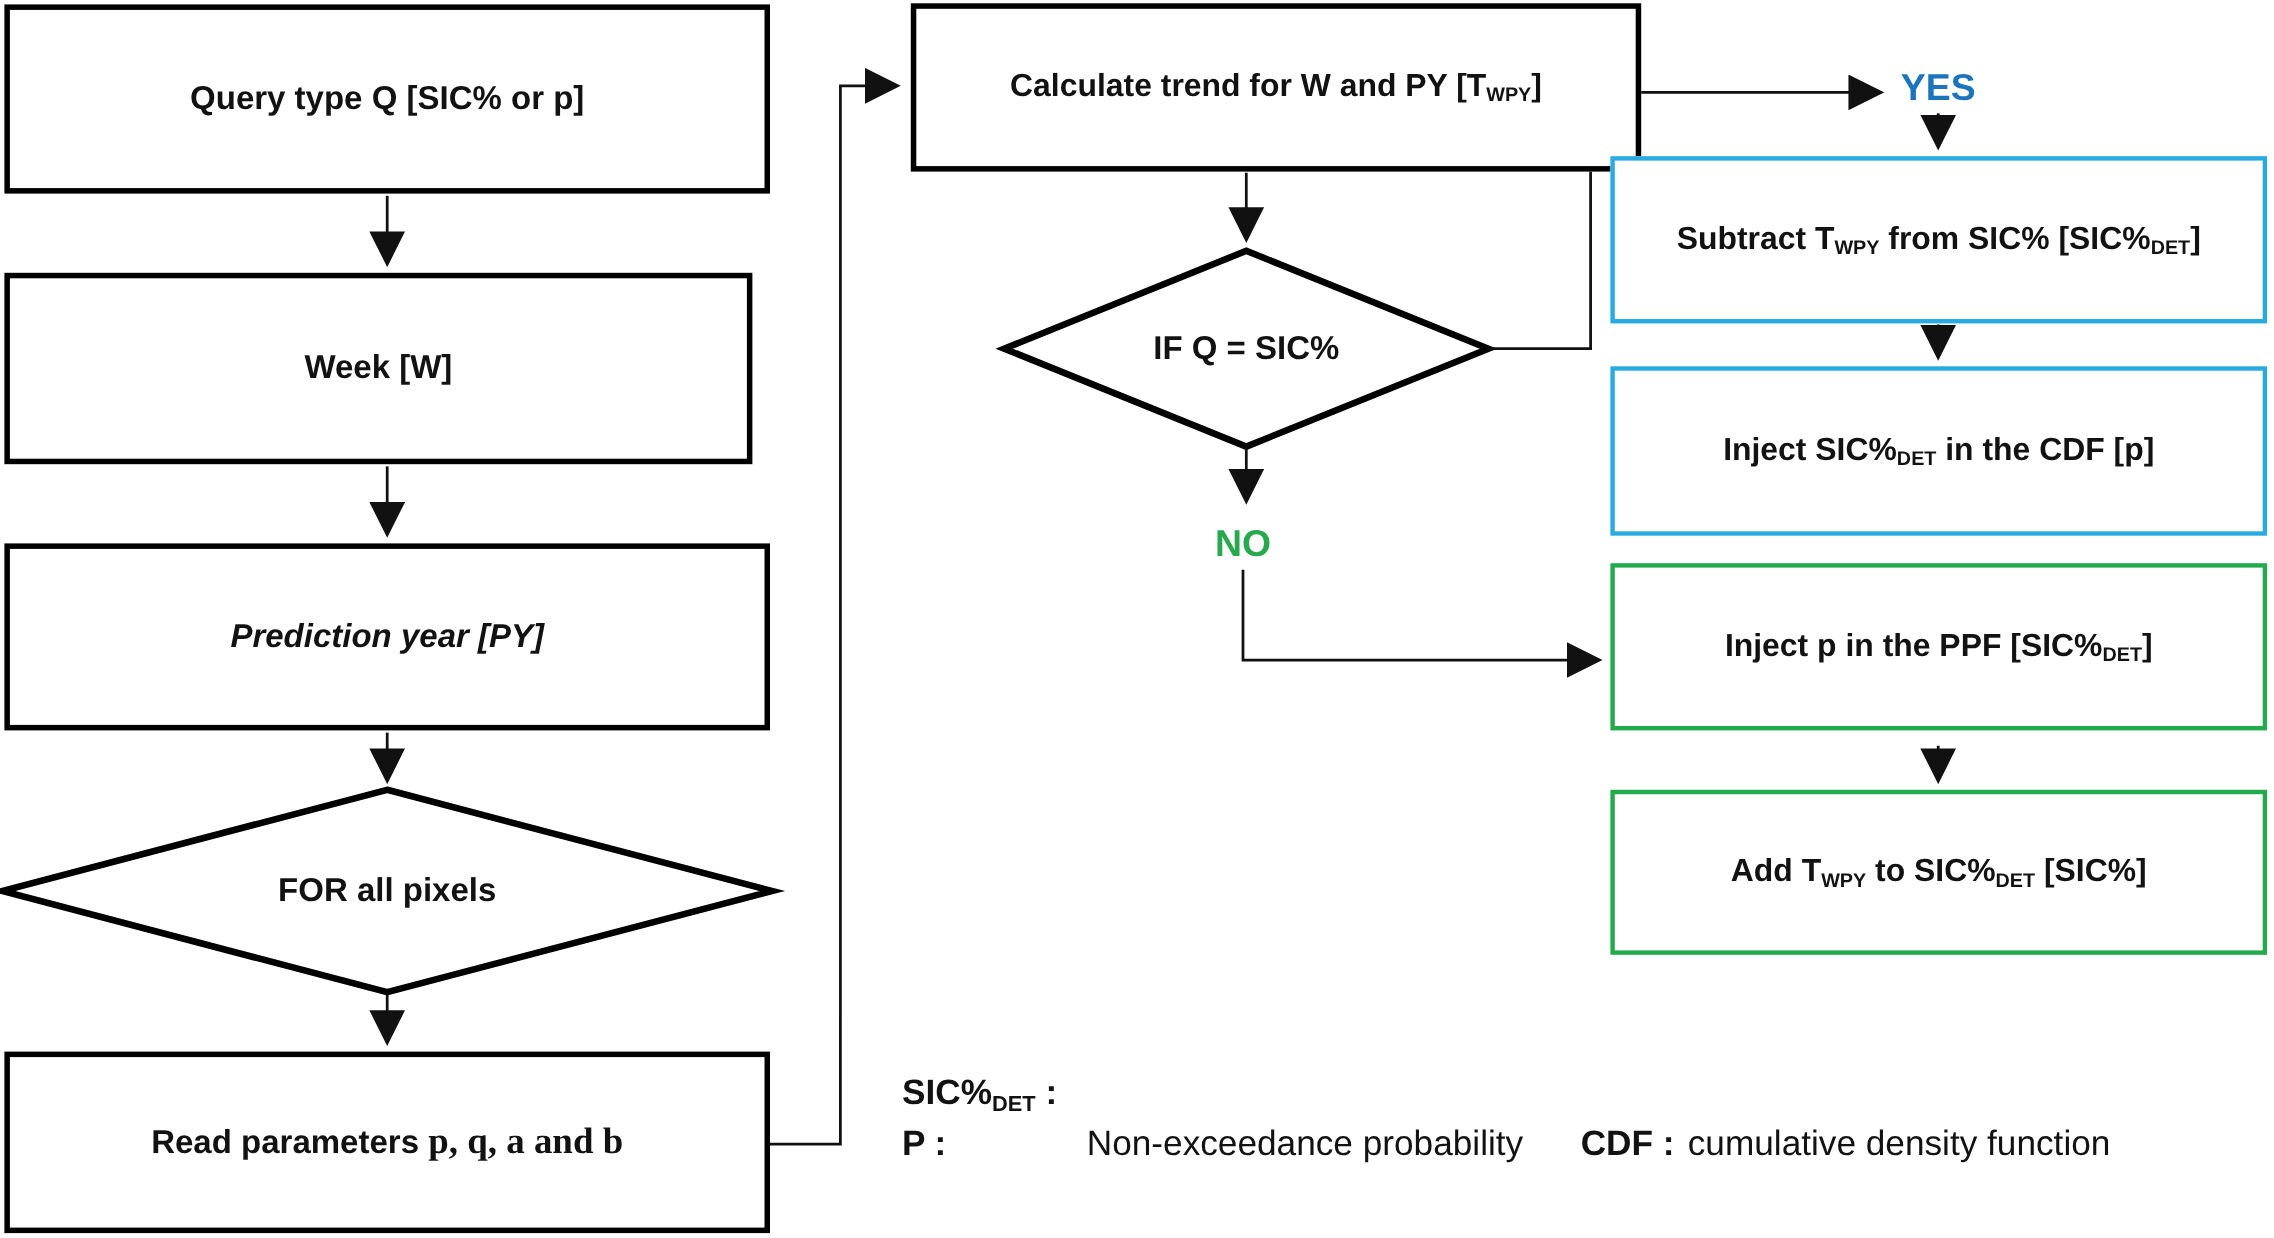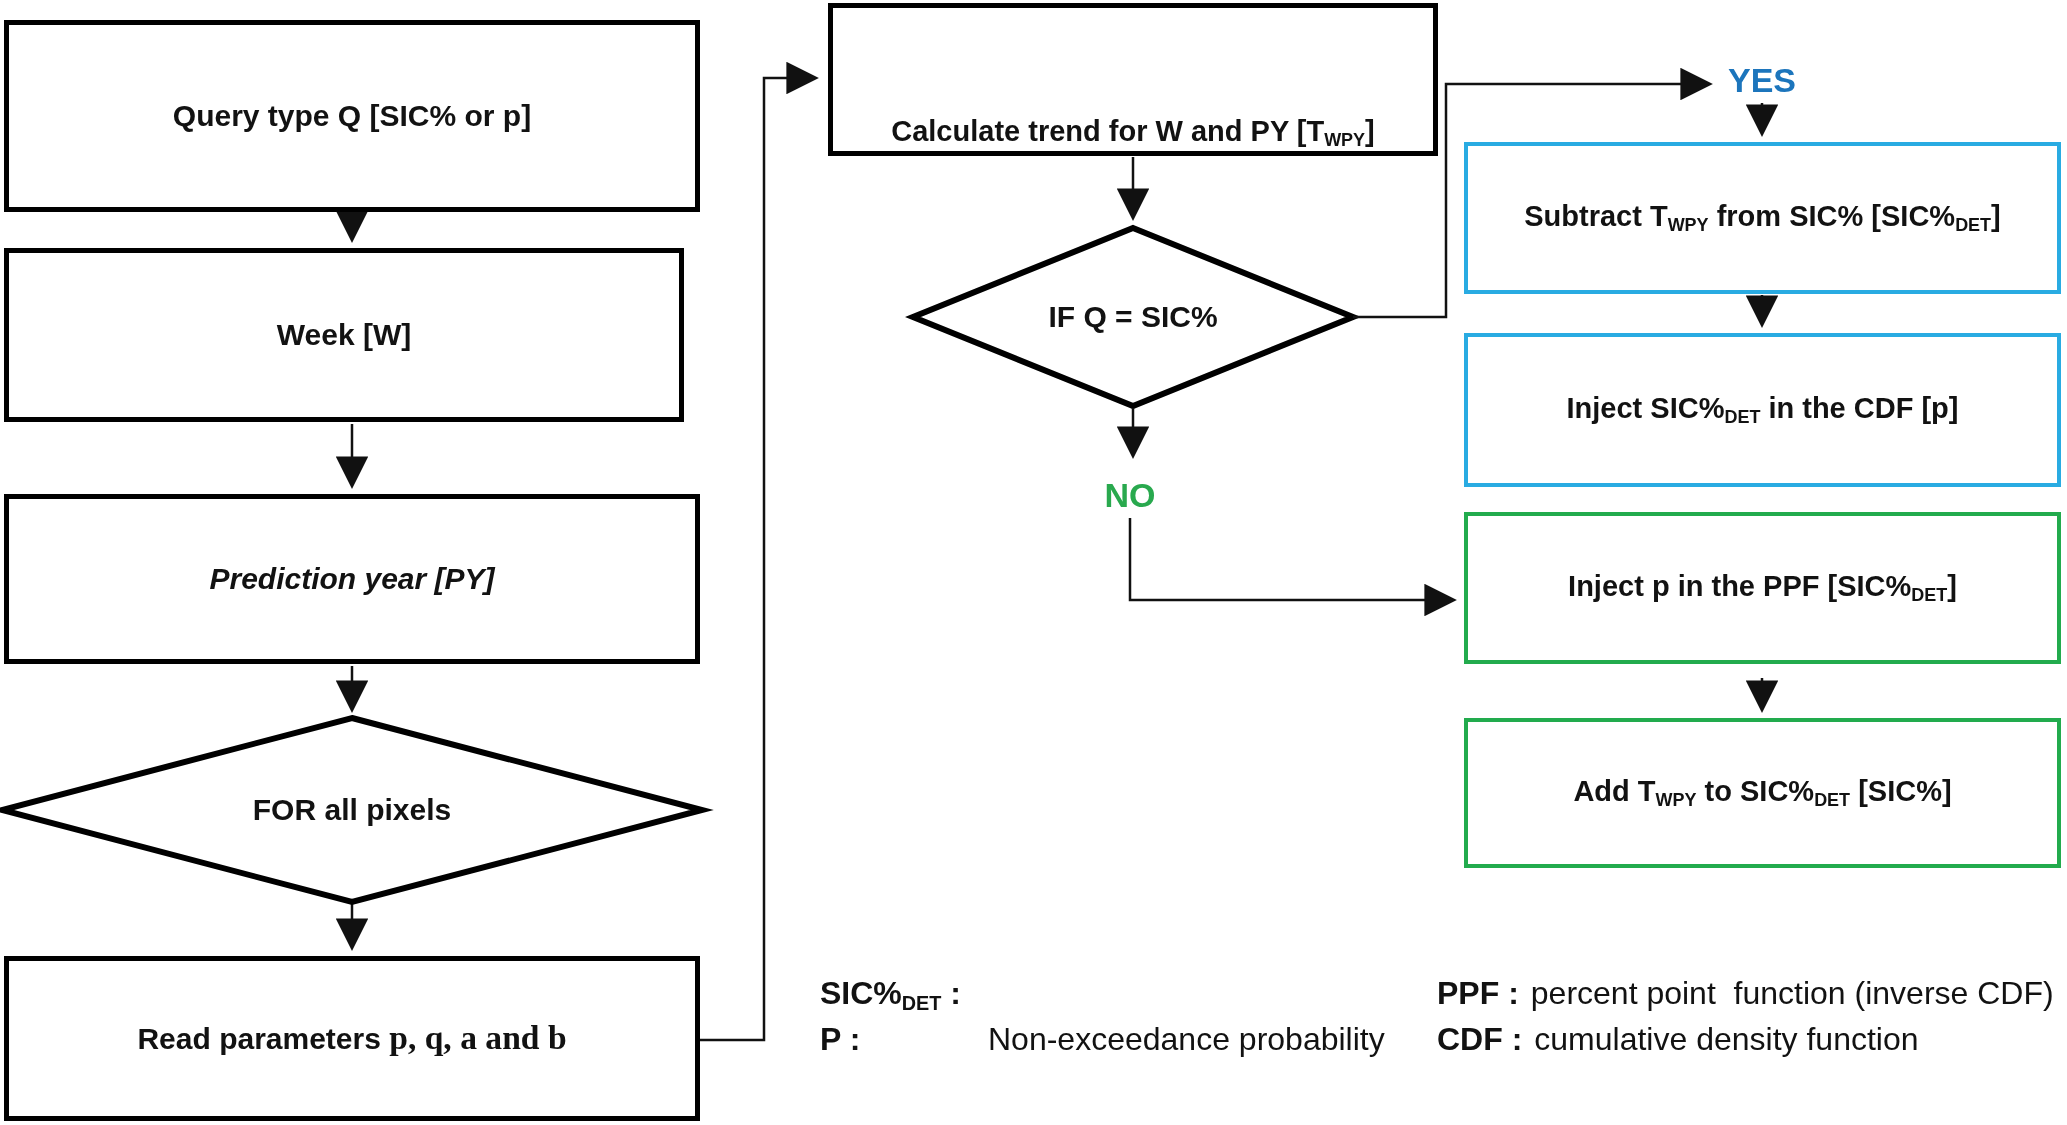--- a/index.html
+++ b/index.html
@@ -109,39 +109,39 @@
 
     <path d="M1762 295 V 323" stroke="#111111" stroke-width="2.5" fill="none" marker-end="url(#ah)"></path>
 
     <path d="M1133 408 V 454" stroke="#111111" stroke-width="2.5" fill="none" marker-end="url(#ah)"></path>
 
     <path d="M1130 518 V 600 H 1452" stroke="#111111" stroke-width="2.5" fill="none" marker-end="url(#ah)"></path>
 
     <path d="M1762 678 V 708" stroke="#111111" stroke-width="2.5" fill="none" marker-end="url(#ah)"></path>
   </svg>
 
-  <div class="node black-box" style="left:4px; top:20px; width:696px; height:192px;">
+  <div class="node black-box" style="left:4px; top:4px; width:696px; height:172px;">
     <div class="lbl lbl-30">Query type Q [SIC% or p]</div>
   </div>
 
   <div class="node black-box" style="left:4px; top:248px; width:680px; height:174px;">
     <div class="lbl lbl-30">Week [W]</div>
   </div>
 
   <div class="node black-box" style="left:4px; top:494px; width:696px; height:170px;font-style:italic;">
     <div class="lbl lbl-30">Prediction year [PY]</div>
   </div>
 
   <div class="diamond-label" style="left:352px; top:810px;">FOR all pixels</div>
 
   <div class="node black-box" style="left:4px; top:956px; width:696px; height:165px;">
     <div class="lbl lbl-30"><span>Read parameters </span><span class="serif">p, q, a and b</span></div>
   </div>
 
-  <div class="node black-box" style="left:828px; top:3px; width:610px; height:153px;align-items:flex-end;">
+  <div class="node black-box" style="left:828px; top:3px; width:664px; height:153px;">
     <div class="lbl lbl-29"><span>Calculate trend for W and PY [T</span><span class="sb">WPY</span><span>]</span></div>
   </div>
 
   <div class="diamond-label" style="left:1133px; top:317px;">IF Q = SIC%</div>
 
   <div class="branch-label branch-yes" style="left:1762px; top:80px;">YES</div>
 
   <div class="branch-label branch-no" style="left:1130px; top:495px;">NO</div>
 
   <div class="node blue-box" style="left:1464px; top:142px; width:597px; height:152px;">
@@ -162,25 +162,20 @@
 
   <div class="legend-row" style="left:820px; top:975px;">
     <span class="legend-term legend-term-col"><span>SIC%</span><span class="sb">DET</span><span> :</span></span>
   </div>
 
   <div class="legend-row" style="left:820px; top:1021px;">
     <span class="legend-term legend-term-col"><span>P :</span><span class="sb"></span><span></span></span>
     <span class="legend-desc">Non-exceedance probability</span>
   </div>
 
-  <div class="legend-row" style="left:1437px; top:975px;">
-    <span class="legend-term">PPF :</span>
-    <span class="legend-gap"></span>
-    <span class="legend-desc">percent point  function (inverse CDF)</span>
-  </div>
 
   <div class="legend-row" style="left:1437px; top:1021px;">
     <span class="legend-term">CDF :</span>
     <span class="legend-gap"></span>
     <span class="legend-desc">cumulative density function</span>
   </div>
 
 </div>
 
 </body></html>

